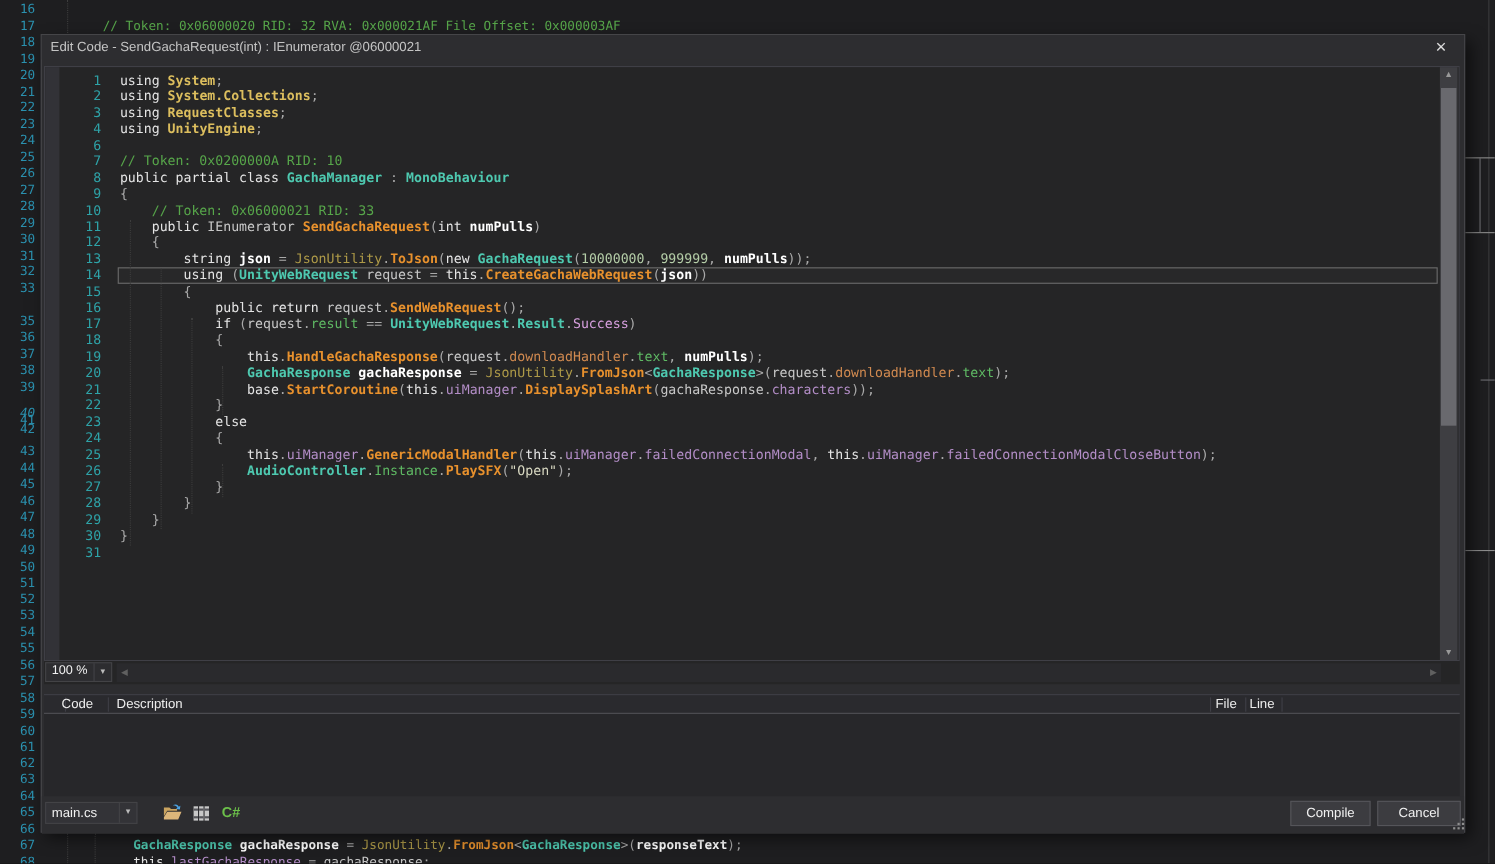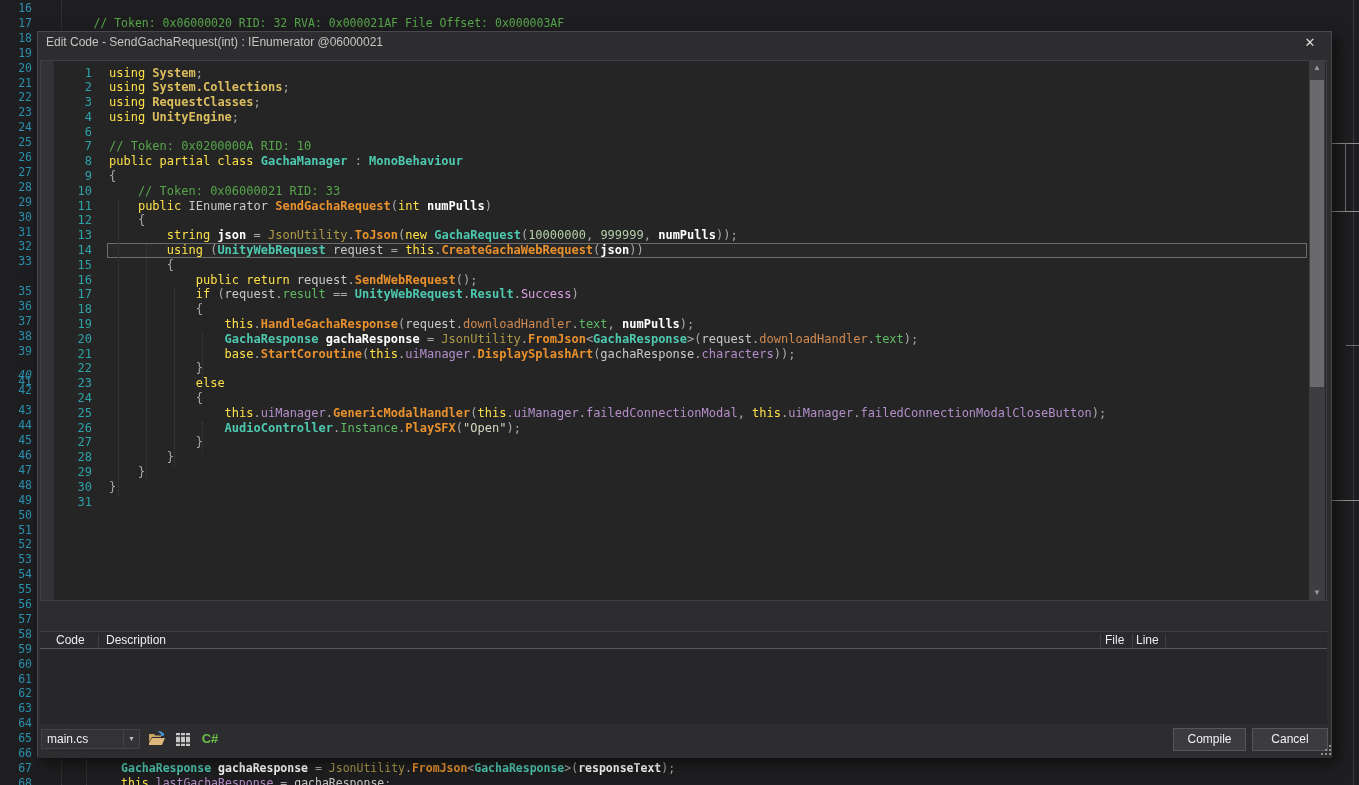--- a/index.html
+++ b/index.html
@@ -58,35 +58,35 @@
 
   
   #issues-header{position:absolute;left:2px;top:599px;width:1287px;height:18px;background:#2A2A2E;
                  border-top:1px solid #3F3F46;border-bottom:1px solid #55555A;box-sizing:border-box;}
   .hcell{position:absolute;top:1px;font-size:12px;color:#EDEDED;cursor:pointer;}
   .hsep{position:absolute;top:2px;width:1px;height:13px;background:#3F3F46;}
   #issues-body{position:absolute;left:2px;top:617px;width:1287px;height:75px;background:#27272A;}
 
   
   #bottombar{position:absolute;left:0;top:692px;width:100%;height:34px;background:#2D2D30;}
-  #file-combo{position:absolute;left:3px;top:5px;width:99px;height:20px;background:#333337;
+  #file-combo{position:absolute;left:3px;top:5px;width:84px;height:20px;background:#333337;
               border:1px solid #434346;box-sizing:border-box;cursor:pointer;}
   #file-combo .val{position:absolute;left:5px;top:2px;font-size:12px;color:#F1F1F1;}
   #file-combo .arrow-btn{position:absolute;right:0;top:0;width:15px;height:100%;
               border-left:1px solid #434346;color:#BBB;font-size:7px;text-align:center;line-height:18px;}
   .toolbar-icon{position:absolute;top:5px;width:20px;height:20px;cursor:pointer;}
   #csharp-icon{font-family:"Liberation Sans",sans-serif;font-weight:bold;font-size:13px;
                color:#6CC04A;line-height:20px;text-align:center;}
   .dlg-btn{position:absolute;top:4px;height:23px;background:#3C3C40;border:1px solid #55555A;
            box-sizing:border-box;color:#F1F1F1;font-size:12px;text-align:center;line-height:21px;cursor:pointer;}
   #compile-btn{left:1135px;width:73px;}
   #cancel-btn{left:1214px;width:76px;}
   #resize-grip{position:absolute;left:1281px;top:19px;width:13px;height:13px;cursor:nwse-resize;}
 </style>
-<style>.tk-keyword{color:#fde047;}
+<style>.tk-keyword{color:#e5e5e5;}
 .tk-namespace{color:#DCBE5E;font-weight:bold;}
 .tk-type{color:#4EC9B0;font-weight:bold;}
 .tk-method{color:#E8912D;font-weight:bold;}
 .tk-static_type{color:#AE9A48;}
 .tk-property{color:#5FBA64;}
 .tk-property_orange{color:#D18A50;}
 .tk-enum_member{color:#D8A0DF;}
 .tk-field{color:#B48EC8;}
 .tk-comment{color:#57A64A;}
 .tk-number{color:#B5CEA8;}
@@ -214,20 +214,30 @@
       <div class="dguide" style="left:133px;top:228px;height:178px;"></div>
       <div class="dguide" style="left:161px;top:272px;height:44px;"></div>
       <div class="dguide" style="left:161px;top:361px;height:30px;"></div>
       <div id="vscroll">
         <div class="sb-arrow" style="top:0;">▲</div>
         <div id="vthumb"></div>
         <div class="sb-arrow" style="bottom:0;">▼</div>
       </div>
     </div>
 
+    <div id="zoombar">
+      <div id="zoom-combo">
+        <span class="val">100 %</span>
+        <span class="arrow-btn">▼</span>
+      </div>
+      <div id="hscroll">
+        <span class="left">◀</span>
+        <span class="right">▶</span>
+      </div>
+    </div>
 
     <div id="issues-header">
       <div class="hsep" style="left:19px;"></div>
       <div class="hcell" style="left:16px;">Code</div>
       <div class="hsep" style="left:58px;"></div>
       <div class="hcell" style="left:66px;">Description</div>
       <div class="hsep" style="left:1060px;"></div>
       <div class="hcell" style="left:1065px;">File</div>
       <div class="hsep" style="left:1092px;"></div>
       <div class="hcell" style="left:1096px;">Line</div>

